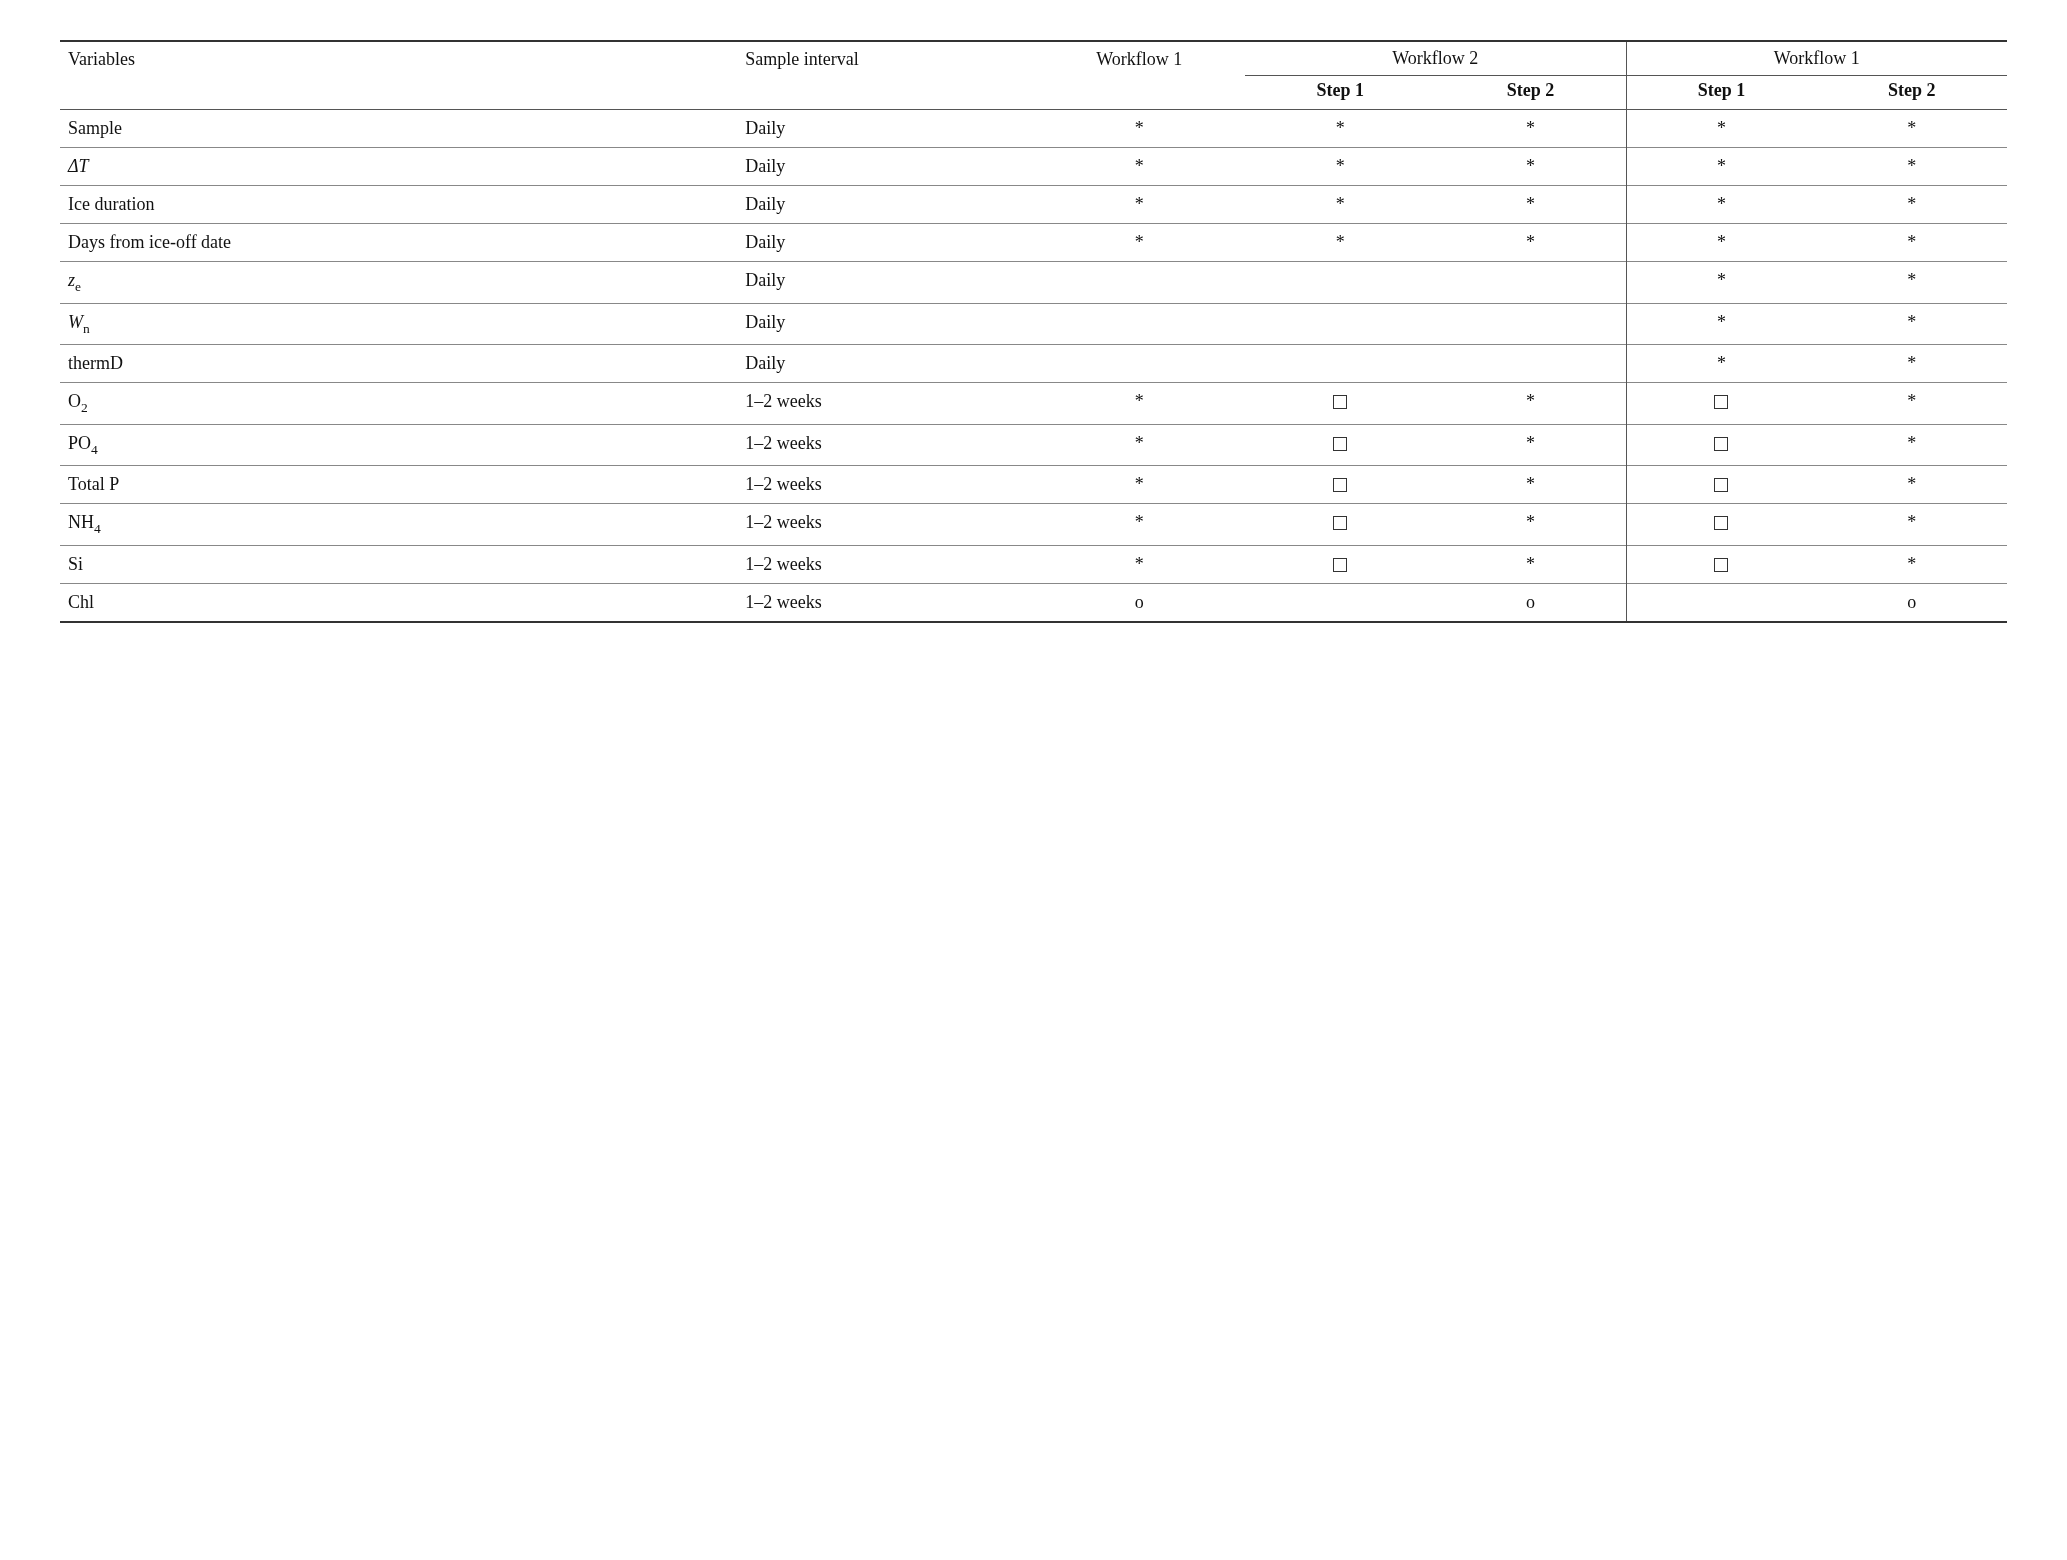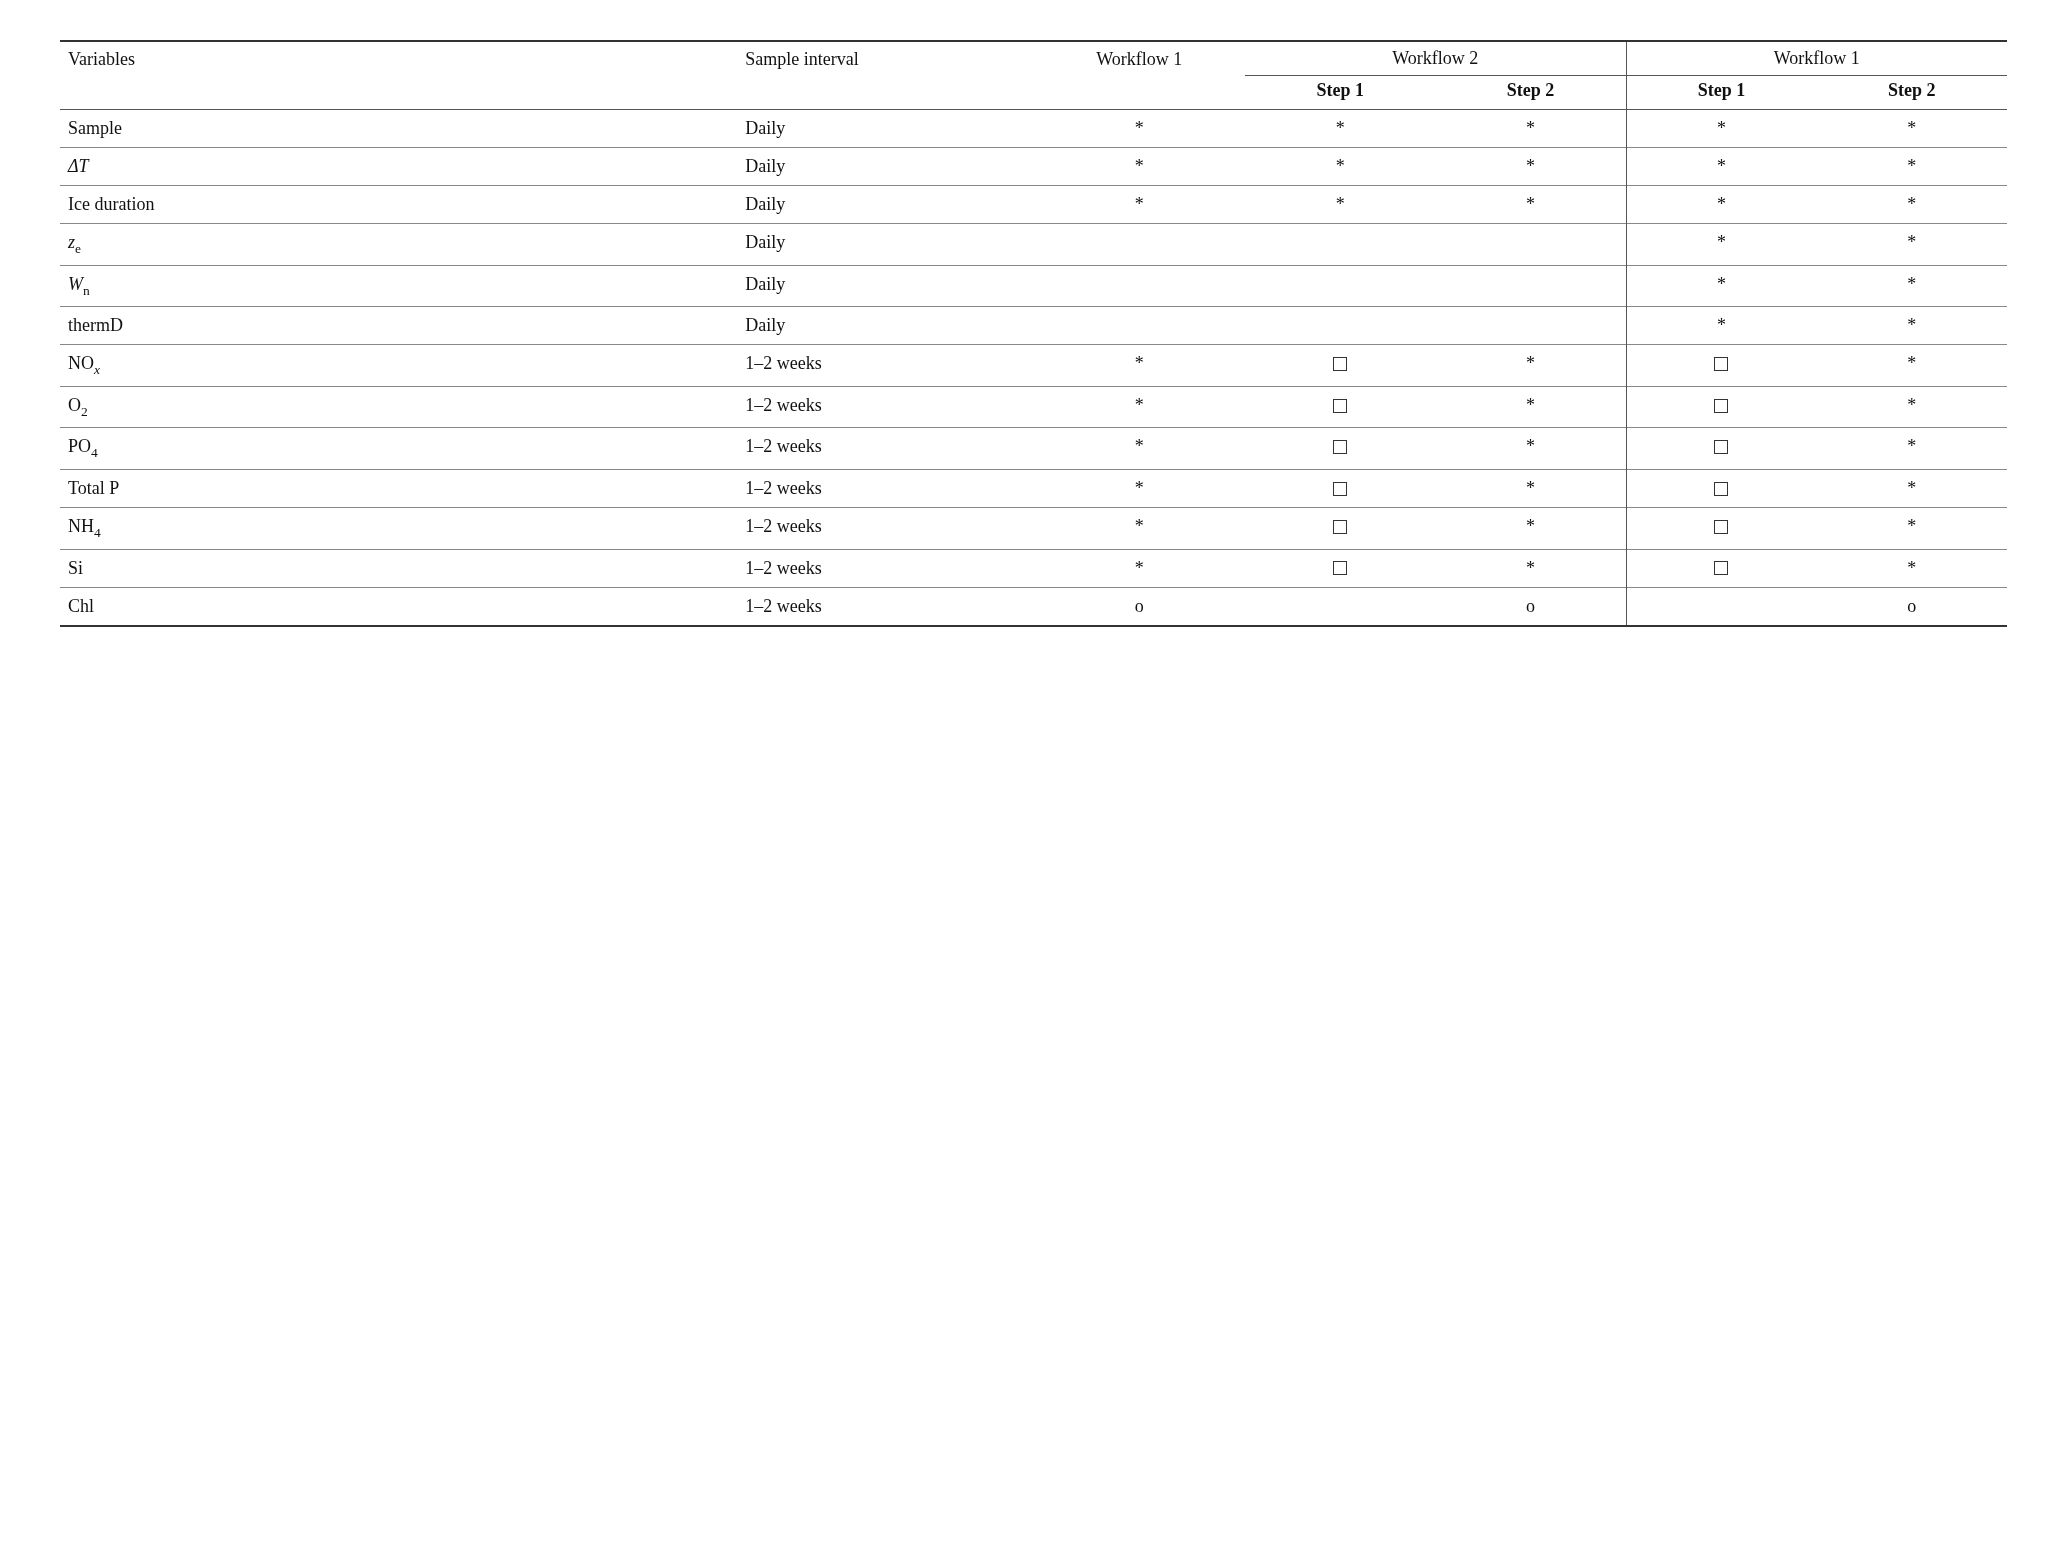--- a/index.html
+++ b/index.html
@@ -138,20 +138,29 @@
       <tr>
         <td>Ice duration</td>
         <td>Daily</td>
         <td class="center">*</td>
         <td class="center">*</td>
         <td class="center">*</td>
         <td class="center divider-left">*</td>
         <td class="center">*</td>
       </tr>
       <tr>
+        <td>Days from ice-off date</td>
+        <td>Daily</td>
+        <td class="center">*</td>
+        <td class="center">*</td>
+        <td class="center">*</td>
+        <td class="center divider-left">*</td>
+        <td class="center">*</td>
+      </tr>
+      <tr>
         <td><span style="font-style:italic">z</span><sub>e</sub></td>
         <td>Daily</td>
         <td class="center"></td>
         <td class="center"></td>
         <td class="center"></td>
         <td class="center divider-left">*</td>
         <td class="center">*</td>
       </tr>
       <tr>
         <td><span style="font-style:italic">W</span><sub>n</sub></td>
@@ -162,29 +171,20 @@
         <td class="center divider-left">*</td>
         <td class="center">*</td>
       </tr>
       <tr>
         <td>thermD</td>
         <td>Daily</td>
         <td class="center"></td>
         <td class="center"></td>
         <td class="center"></td>
         <td class="center divider-left">*</td>
-        <td class="center">*</td>
-      </tr>
-      <tr>
-        <td>NO<sub><i>x</i></sub></td>
-        <td>1–2 weeks</td>
-        <td class="center">*</td>
-        <td class="center"><span class="square-symbol"></span></td>
-        <td class="center">*</td>
-        <td class="center divider-left"><span class="square-symbol"></span></td>
         <td class="center">*</td>
       </tr>
       <tr>
         <td>O<sub>2</sub></td>
         <td>1–2 weeks</td>
         <td class="center">*</td>
         <td class="center"><span class="square-symbol"></span></td>
         <td class="center">*</td>
         <td class="center divider-left"><span class="square-symbol"></span></td>
         <td class="center">*</td>

